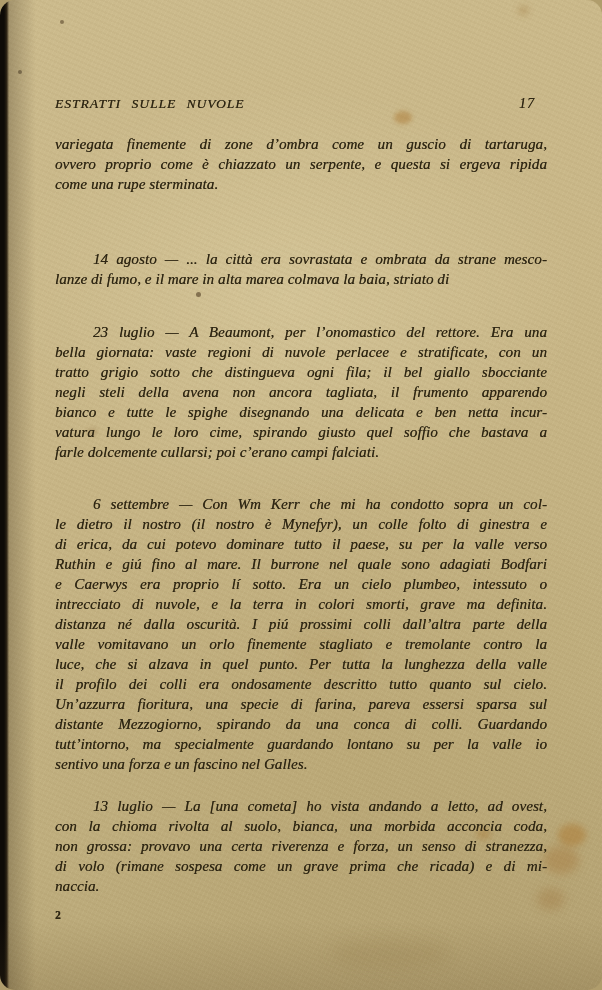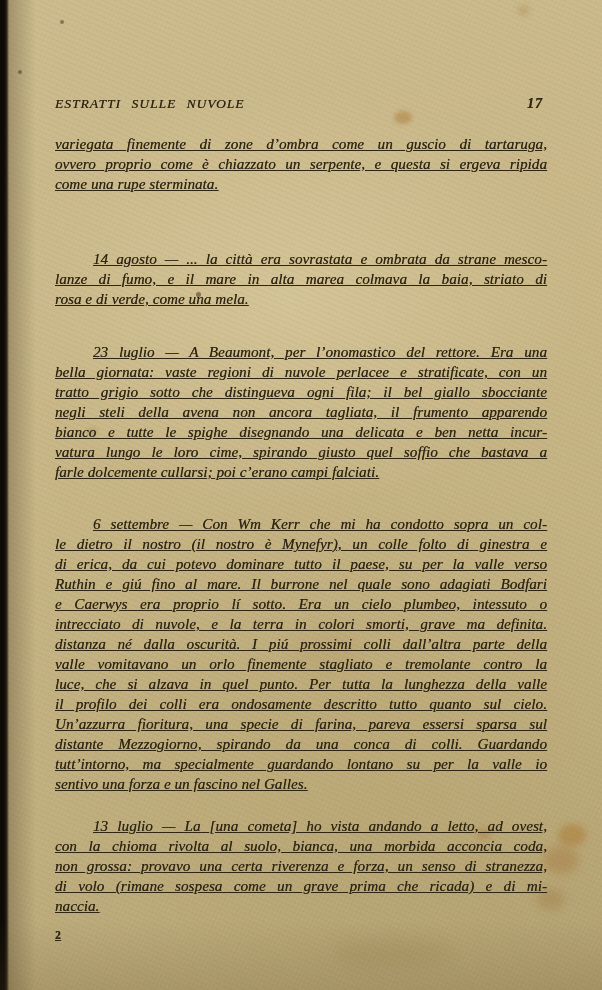--- a/index.html
+++ b/index.html
@@ -7,20 +7,21 @@
     width:602px;height:990px;overflow:hidden;
     font-family:"Liberation Serif", serif;
     background:#b09d6c;
   }
   .scan{
     position:relative;width:602px;height:990px;overflow:hidden;
     background:
       radial-gradient(ellipse 420px 300px at 48% 30%, rgba(255,246,210,0.20), rgba(255,246,210,0) 70%),
       radial-gradient(ellipse 500px 400px at 60% 75%, rgba(150,120,60,0.10), rgba(150,120,60,0) 70%),
       linear-gradient(165deg,#ccbb8d 0%,#c8b687 40%,#bfae7e 75%,#b2a071 100%);
+    border-radius: 15px;
   }
   
   .grain{
     position:absolute;inset:0;pointer-events:none;
     background:
       repeating-linear-gradient(23deg, rgba(120,95,45,0.045) 0 2px, rgba(0,0,0,0) 2px 5px),
       repeating-linear-gradient(-64deg, rgba(255,244,200,0.05) 0 1px, rgba(0,0,0,0) 1px 4px);
   }
   
   .binding{
@@ -53,24 +54,24 @@
     position:absolute;left:55px;top:0;width:492px;height:990px;
     color:#2e2613;
     font-style:italic;
     text-shadow:0.25px 0 0 rgba(46,38,19,0.8);
   }
   .runhead{
     position:absolute;top:96px;left:0;width:100%;
     display:flex;justify-content:space-between;align-items:baseline;
     font-size:13.5px;letter-spacing:1px;word-spacing:6px;
   }
-  .pagenum{margin-right:4px;font-size:14px;letter-spacing:1px;font-weight:bold;}
+  .pagenum{margin-right:12px;font-size:14px;letter-spacing:1px;}
   .body-text{
     position:absolute;top:134px;left:0;width:100%;
-    font-size:15px;line-height:20px;letter-spacing:0.1px;text-decoration:underline;
+    font-size:15px;line-height:20px;letter-spacing:0.1px;
   }
   .para{margin:0;}
   .para .line{text-align:justify;text-align-last:justify;}
   .para .line:last-child{text-align-last:left;}
   .para.indented .line:first-child{text-indent:38px;}
   .p2{margin-top:55px;}
   .p3{margin-top:33px;}
   .p4{margin-top:32px;}
   .p5{margin-top:22px;}
   .signature{margin-top:9px;font-size:11.5px;font-style:normal;font-weight:bold;letter-spacing:0;}
@@ -105,21 +106,20 @@
 
     <div class="body-text">
       <div class="para p1">
           <div class="line">variegata finemente di zone d’ombra come un guscio di tartaruga,</div>
           <div class="line">ovvero proprio come è chiazzato un serpente, e questa si ergeva ripida</div>
           <div class="line">come una rupe sterminata.</div>
         </div>
       <div class="para p2 indented">
           <div class="line">14 agosto — ... la città era sovrastata e ombrata da strane mesco-</div>
           <div class="line">lanze di fumo, e il mare in alta marea colmava la baia, striato di</div>
-          <div class="line">rosa e di verde, come una mela.</div>
         </div>
       <div class="para p3 indented">
           <div class="line">23 luglio — A Beaumont, per l’onomastico del rettore. Era una</div>
           <div class="line">bella giornata: vaste regioni di nuvole perlacee e stratificate, con un</div>
           <div class="line">tratto grigio sotto che distingueva ogni fila; il bel giallo sbocciante</div>
           <div class="line">negli steli della avena non ancora tagliata, il frumento apparendo</div>
           <div class="line">bianco e tutte le spighe disegnando una delicata e ben netta incur-</div>
           <div class="line">vatura lungo le loro cime, spirando giusto quel soffio che bastava a</div>
           <div class="line">farle dolcemente cullarsi; poi c’erano campi falciati.</div>
         </div>

